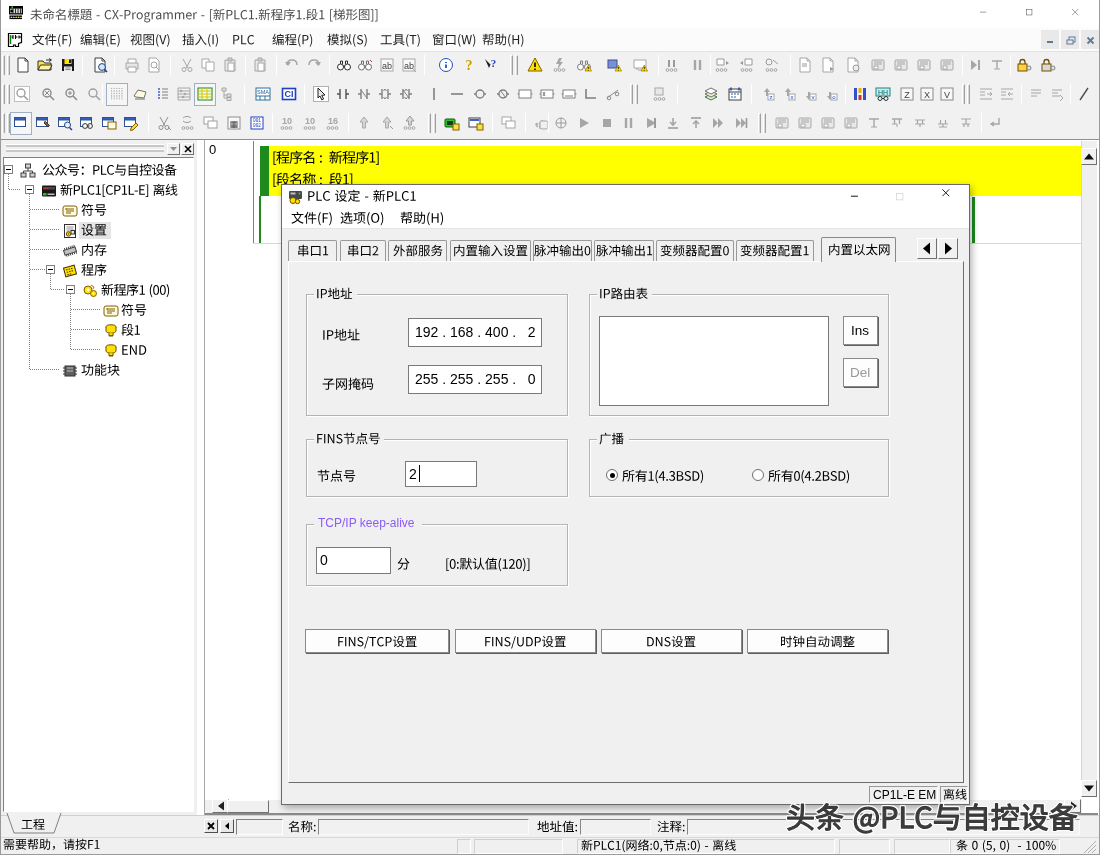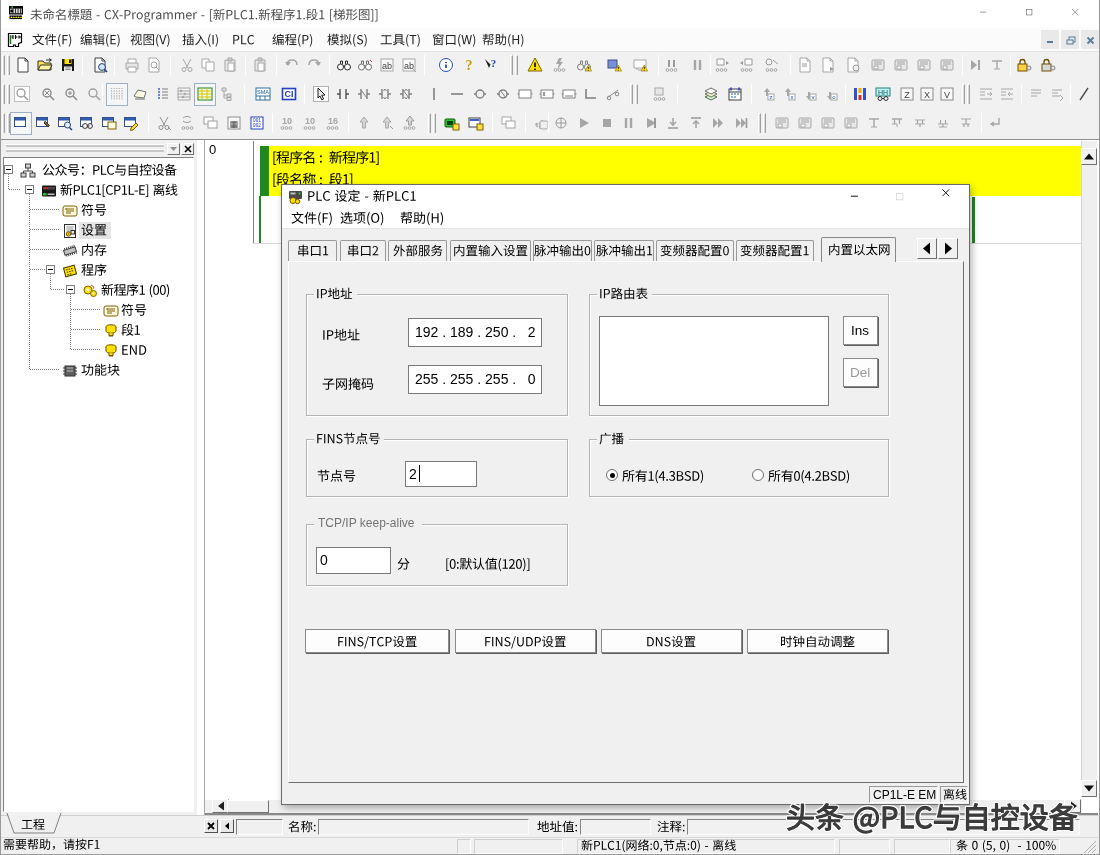--- a/index.html
+++ b/index.html
@@ -1388,21 +1388,21 @@
   </svg>
 <svg class="t" style="left:322px;top:328.3px;" width="40.038" height="15.6">
     <g fill="#000" transform="matrix(0.013000,0,0,-0.013000,0,11.700)">
       <use href="#g39" x="0"></use>
       <use href="#g8" x="293"></use>
       <use href="#g96" x="926"></use>
       <use href="#g97" x="1926"></use>
     </g>
   </svg>
 <div style="position:absolute;left:408px;top:318px;width:134px;height:29px;background:#fff;border:1px solid #7a7a7a;"></div>
-<div style="position:absolute;left:415px;top:324.0px;font:14px 'Liberation Sans';color:#000;white-space:pre">192 . 189 . 250 .   2</div>
+<div style="position:absolute;left:415px;top:324.0px;font:14px 'Liberation Sans';color:#000;white-space:pre">192 . 168 . 400 .   2</div>
 <svg class="t" style="left:322px;top:377.3px;" width="54" height="15.6">
     <g fill="#000" transform="matrix(0.013000,0,0,-0.013000,0,11.700)">
       <use href="#g98" x="0"></use>
       <use href="#g95" x="1000"></use>
       <use href="#g99" x="2000"></use>
       <use href="#g100" x="3000"></use>
     </g>
   </svg>
 <div style="position:absolute;left:408px;top:365px;width:134px;height:29px;background:#fff;border:1px solid #7a7a7a;"></div>
 <div style="position:absolute;left:415px;top:371.0px;font:14px 'Liberation Sans';color:#000;white-space:pre">255 . 255 . 255 .   0</div>
@@ -1481,21 +1481,21 @@
       <use href="#g19" x="3333"></use>
       <use href="#g80" x="3588"></use>
       <use href="#g112" x="4119"></use>
       <use href="#g42" x="4753"></use>
       <use href="#g69" x="5326"></use>
       <use href="#g31" x="5991"></use>
     </g>
   </svg>
 <div style="position:absolute;left:306px;top:524px;width:262px;height:62px;border:1px solid #b4b4b4;box-shadow:inset 1px 1px 0 #fff,1px 1px 0 #fff;"></div>
 <div style="position:absolute;left:314px;top:516px;width:108.30000000000001px;height:16px;background:#f0f0f0;"></div>
-<div style="position:absolute;left:318px;top:516px;font:12px 'Liberation Sans';color:#737373">TCP/IP keep-alive</div>
+<div style="position:absolute;left:318px;top:516px;font:12px 'Liberation Sans';color:#8b5cf6">TCP/IP keep-alive</div>
 <div style="position:absolute;left:316px;top:547px;width:75px;height:27px;background:#fff;border:1px solid #7a7a7a;"></div>
 <div style="position:absolute;left:320px;top:552.0px;font:14px 'Liberation Sans';color:#000;white-space:pre">0</div>
 <svg class="t" style="left:397px;top:557.3px;" width="15" height="15.6">
     <g fill="#000" transform="matrix(0.013000,0,0,-0.013000,0,11.700)">
       <use href="#g113" x="0"></use>
     </g>
   </svg>
 <svg class="t" style="left:445px;top:557.3px;" width="87.45" height="15.6">
     <g fill="#000" transform="matrix(0.013000,0,0,-0.013000,0,11.700)">
       <use href="#g15" x="0"></use>

